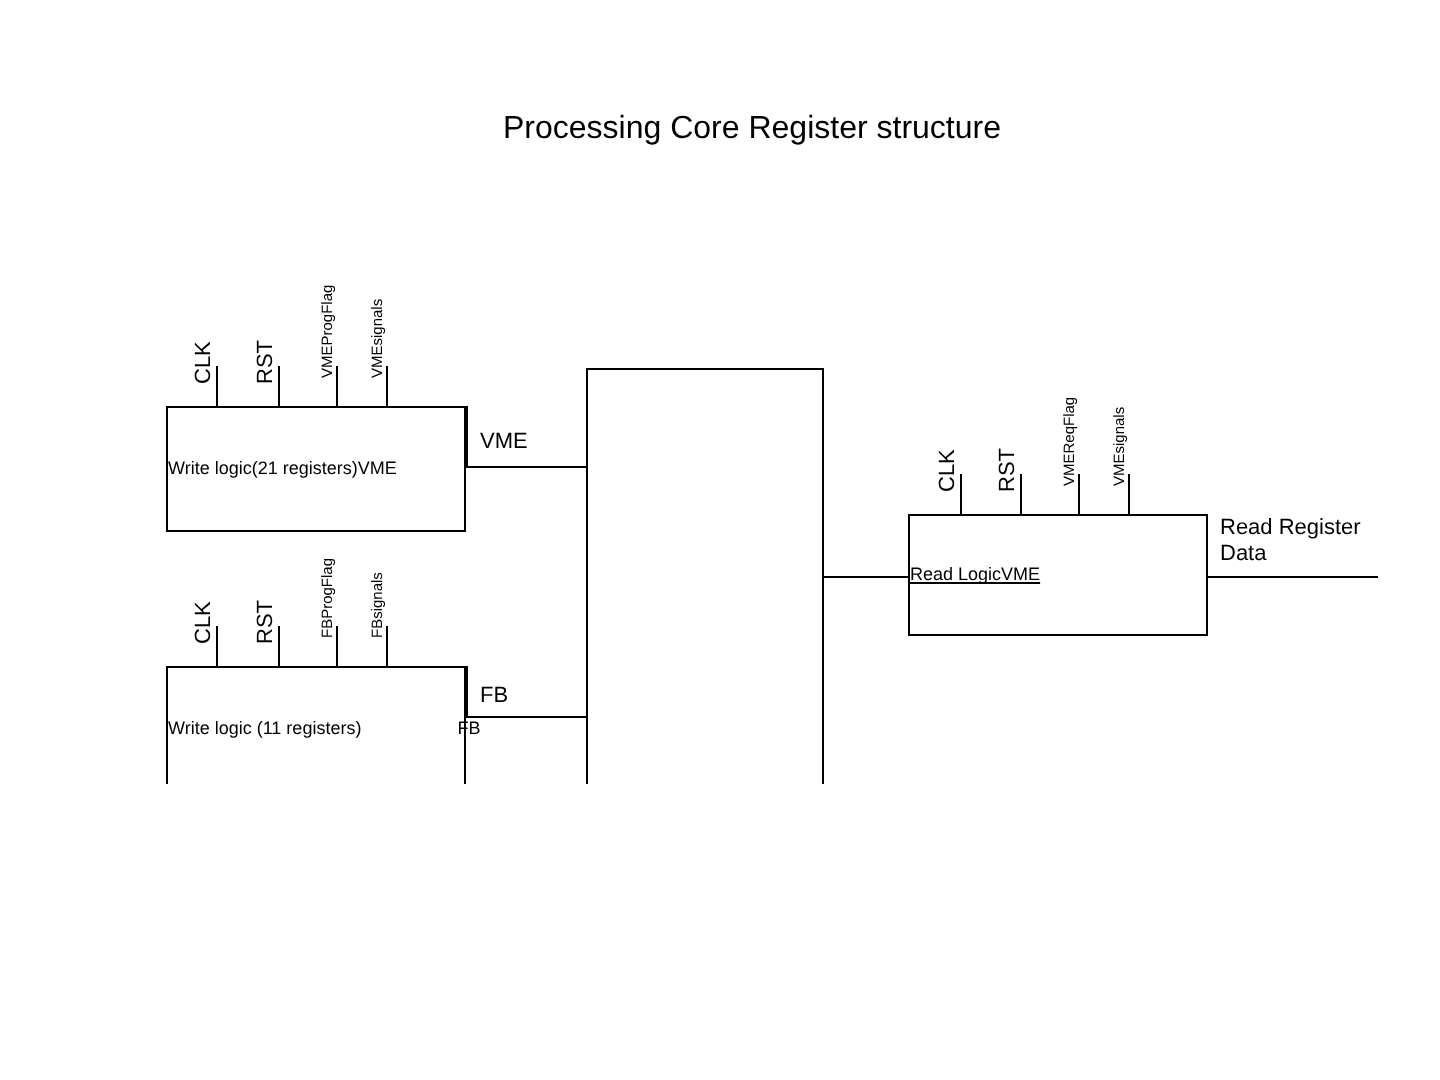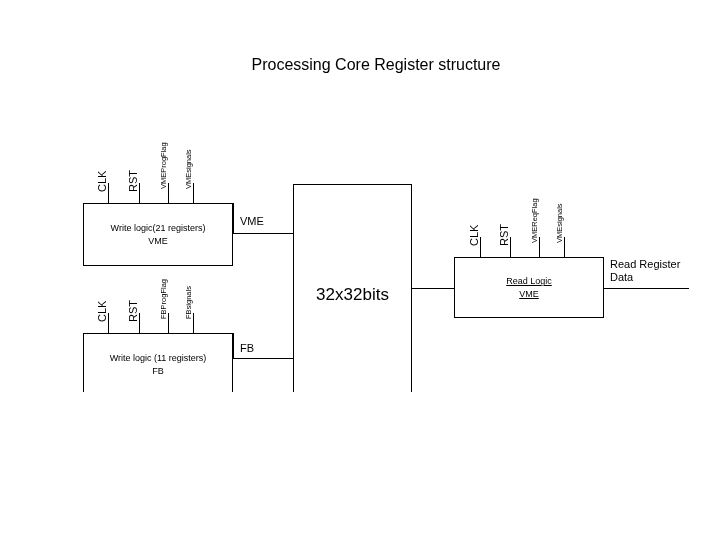--- a/index.html
+++ b/index.html
@@ -30,30 +30,29 @@
     letter-spacing: 0px;
   }
 
   
   .box {
     position: absolute;
     border: 1.6px solid #000;
     background: #ffffff;
     box-sizing: border-box;
     display: flex;
-    flex-direction: column;
+    flex-direction: row;
     align-items: center;
-    justify-content: center;
     text-align: center;
     line-height: 1.35;
   }
   .box .l1, .box .l2 { display: block; white-space: nowrap; }
 
   #box-write-vme { left: 67px;  top: 203px; width: 150px; height: 63px; font-size: 9px; }
-  #box-write-fb  { left: 67px;  top: 333px; width: 150px; height: 63px; font-size: 9px; }
+  #box-write-fb  { left: 67px;  top: 333px; width: 150px; height: 63px; font-size: 9px; gap: 48px; }
   #box-registers { left: 277px; top: 184px; width: 119px; height: 223px; font-size: 17px; }
   #box-read-vme  { left: 438px; top: 257px; width: 150px; height: 61px; font-size: 9px; text-decoration: underline; }
 
   #box-registers .l1 { font-size: 17px; }
   #box-registers .l2 { font-size: 17px; }
 
   
   .hline {
     position: absolute;
     height: 0;
@@ -138,21 +137,20 @@
     <span class="l1">Write logic(21 registers)</span>
     <span class="l2">VME</span>
   </div>
 
   <div class="box" id="box-write-fb">
     <span class="l1">Write logic (11 registers)</span>
     <span class="l2">FB</span>
   </div>
 
   <div class="box" id="box-registers">
-    <span class="l2">32x32bits</span>
   </div>
 
   <div class="box" id="box-read-vme">
     <span class="l1">Read Logic</span>
     <span class="l2">VME</span>
   </div>
 
   <div class="hline" style="left:217px; top:233px; width:60px;"></div>
 
   <div class="vline" style="left:217px; top:203px; height:30px;"></div>

